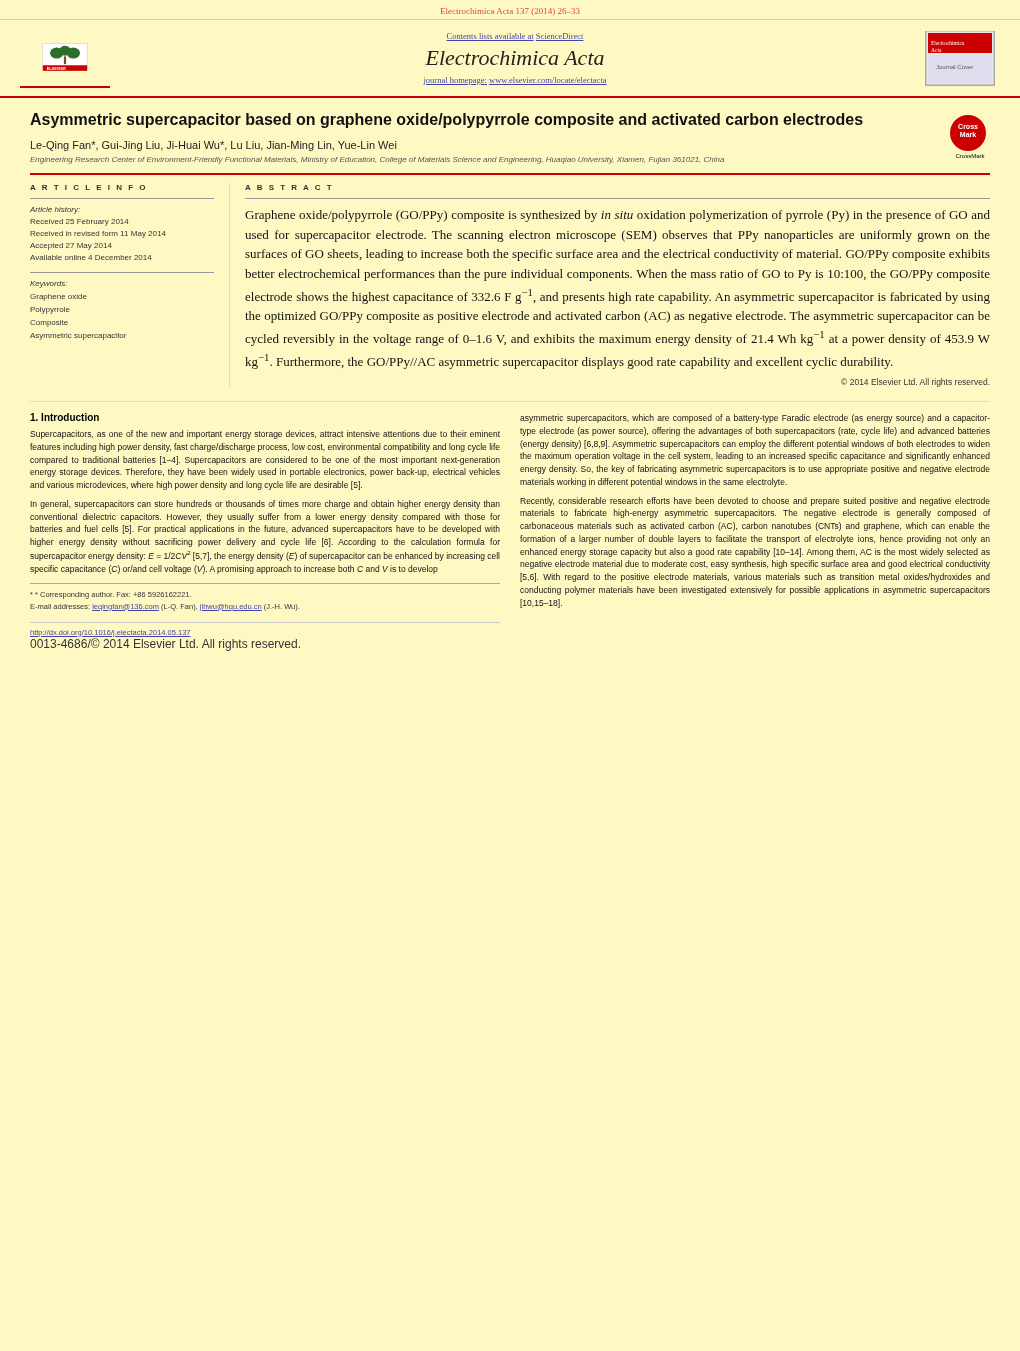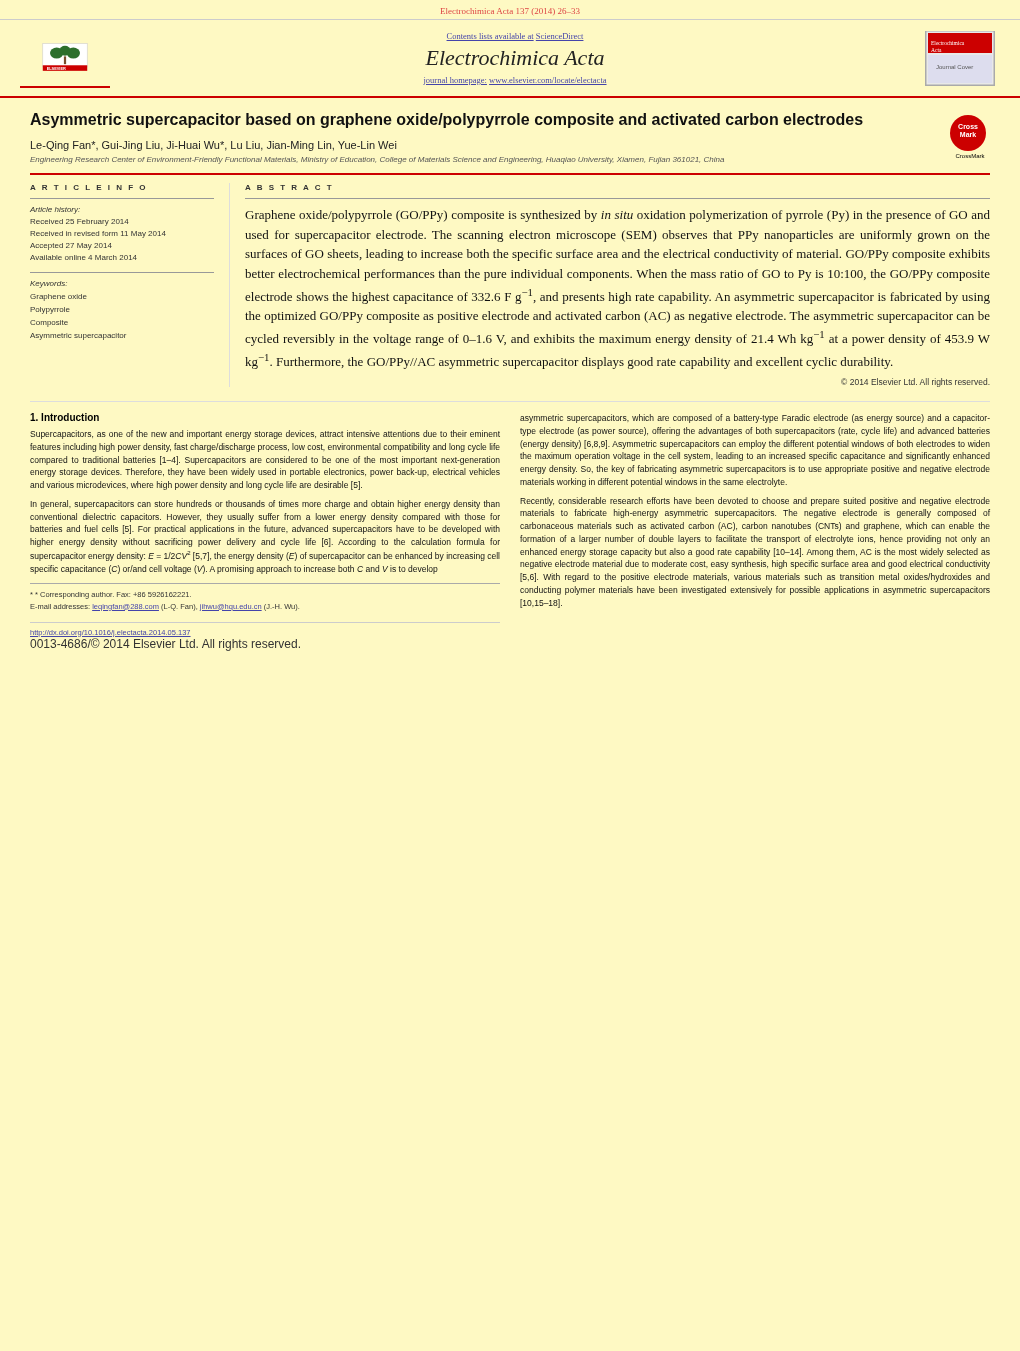--- a/index.html
+++ b/index.html
@@ -386,21 +386,21 @@
 
       <div class="left-col">
         <div class="section-label">A R T I C L E   I N F O</div>
         <hr class="info-divider">
 
         <div class="article-history">
           <div class="history-label">Article history:</div>
           <div class="history-item">Received 25 February 2014</div>
           <div class="history-item">Received in revised form 11 May 2014</div>
           <div class="history-item">Accepted 27 May 2014</div>
-          <div class="history-item">Available online 4 March 2014</div>
+          <div class="history-item">Available online 4 December 2014</div>
         </div>
 
         <hr class="info-divider">
 
         <div class="keywords-section">
           <div class="keywords-label">Keywords:</div>
           <div class="keyword-item">Graphene oxide</div>
           <div class="keyword-item">Polypyrrole</div>
           <div class="keyword-item">Composite</div>
           <div class="keyword-item">Asymmetric supercapacitor</div>
@@ -428,21 +428,21 @@
           <span>In general, supercapacitors can store hundreds or thousands of times more charge and obtain higher energy density than conventional dielectric capacitors. However, they usually suffer from a lower energy density compared with those for batteries and fuel cells [5]. For practical applications in the future, advanced supercapacitors have to be developed with higher energy density without sacrificing power delivery and cycle life [6]. According to the calculation formula for supercapacitor energy density: <em>E</em> = 1/2<em>CV</em><sup>2</sup> [5,7], the energy density (<em>E</em>) of supercapacitor can be enhanced by increasing cell specific capacitance (<em>C</em>) or/and cell voltage (<em>V</em>). A promising approach to increase both <em>C</em> and <em>V</em> is to develop</span>
         </div>
 
         <div class="footnotes-area">
           <div class="footnote-line">
             <span>* </span>
             <span>* Corresponding author. Fax: +86 5926162221.</span>
           </div>
           <div class="footnote-line">
             <span>E-mail addresses:</span>
-            <a class="footnote-link">leqingfan@288.com</a>
+            <a class="footnote-link">leqingfan@136.com</a>
             <span>(L-Q. Fan),</span>
             <a class="footnote-link">jihwu@hqu.edu.cn</a>
             <span>(J.-H. Wu).</span>
           </div>
         </div>
 
         <div class="page-footer">
           <div class="footer-doi">http://dx.doi.org/10.1016/j.electacta.2014.05.137</div>
           <div class="footer-issn">0013-4686/© 2014 Elsevier Ltd. All rights reserved.</div>
         </div>

